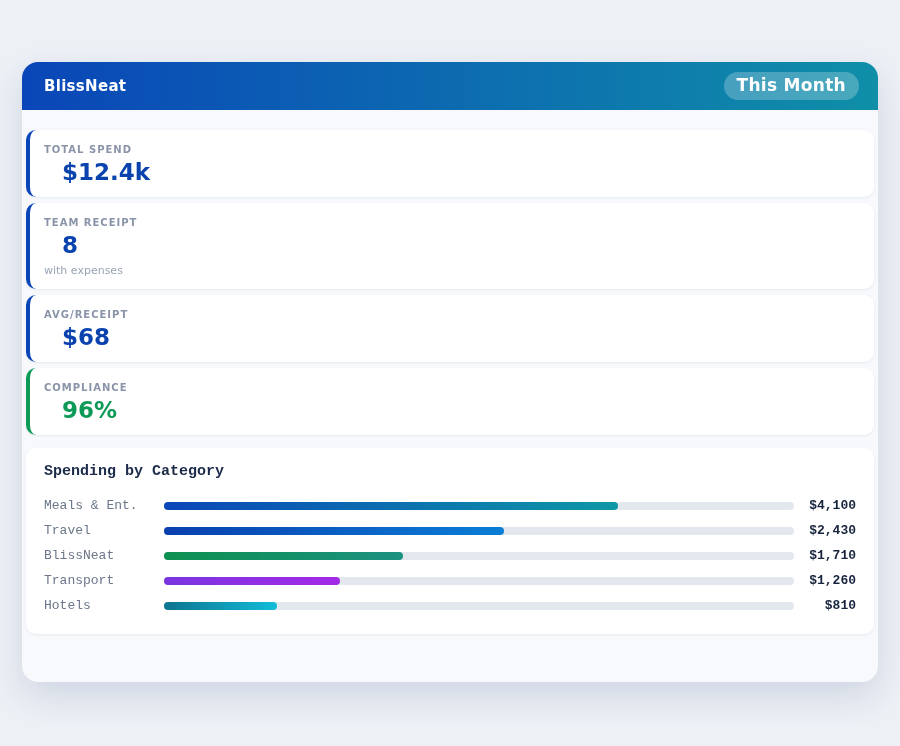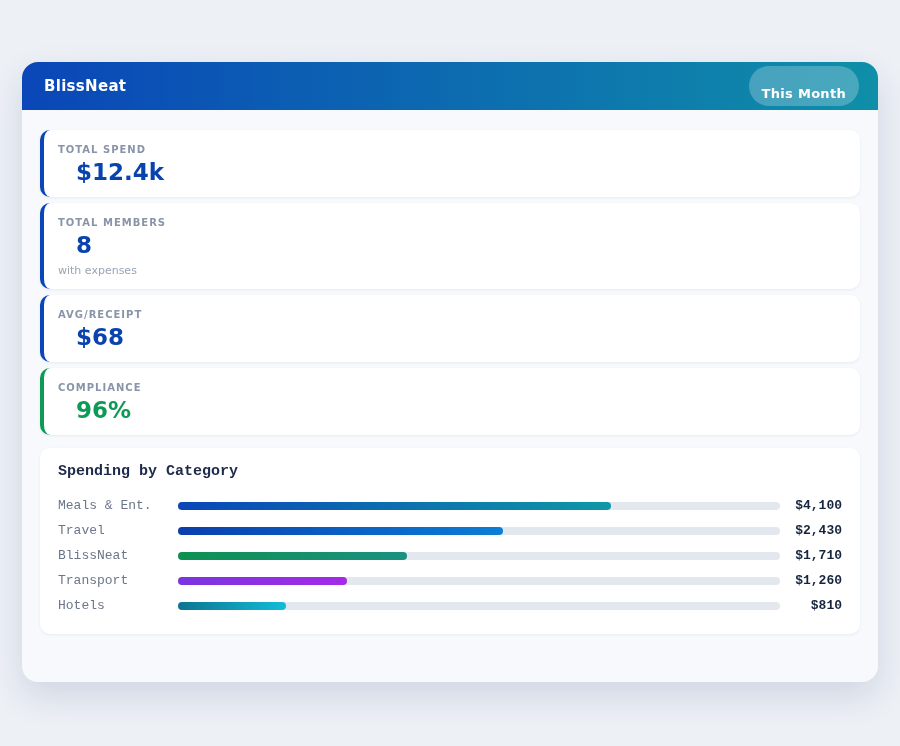--- a/index.html
+++ b/index.html
@@ -29,28 +29,28 @@
   .app-title {
     color: #ffffff;
     font-weight: bold;
     font-size: 15px;
     letter-spacing: 0.3px;
   }
   .period-badge {
     background: rgba(255, 255, 255, 0.24);
     color: #ffffff;
     font-weight: bold;
-    font-size: 13px;
+    font-size: 17px;
     line-height: 1;
-    padding: 21px 13px 6px;
+    padding: 5px 13px 6px;
     border-radius: 999px;
     letter-spacing: 0.3px;
     cursor: pointer;
   }
-  .app-body { padding: 20px 18px 0; }
+  .app-body { padding: 20px 4px 0; }
   .stat-card {
     background: #ffffff;
     border-radius: 10px;
     border-left: 4px solid #0a46b8;
     box-shadow: 0 1px 3px rgba(20, 40, 80, 0.07);
     padding: 14px 14px 12px;
     margin-bottom: 6px;
   }
   .stat-label {
     color: #8a94a8;
@@ -128,21 +128,21 @@
 
   <main class="app-body">
     <section>
 
       <div class="stat-card" style="border-left-color: rgb(10, 70, 184);">
         <div class="stat-label">TOTAL SPEND</div>
         <div class="stat-value" style="color: rgb(10, 67, 174);">$12.4k</div>
       </div>
 
       <div class="stat-card" style="border-left-color: rgb(10, 70, 184);">
-        <div class="stat-label">TOTAL MEMBERS</div>
+        <div class="stat-label">TEAM RECEIPT</div>
         <div class="stat-value" style="color: rgb(10, 67, 174);">8</div>
         <div class="stat-sub">with expenses</div>
       </div>
 
       <div class="stat-card" style="border-left-color: rgb(10, 70, 184);">
         <div class="stat-label">AVG/RECEIPT</div>
         <div class="stat-value" style="color: rgb(10, 67, 174);">$68</div>
 
       </div>
 

